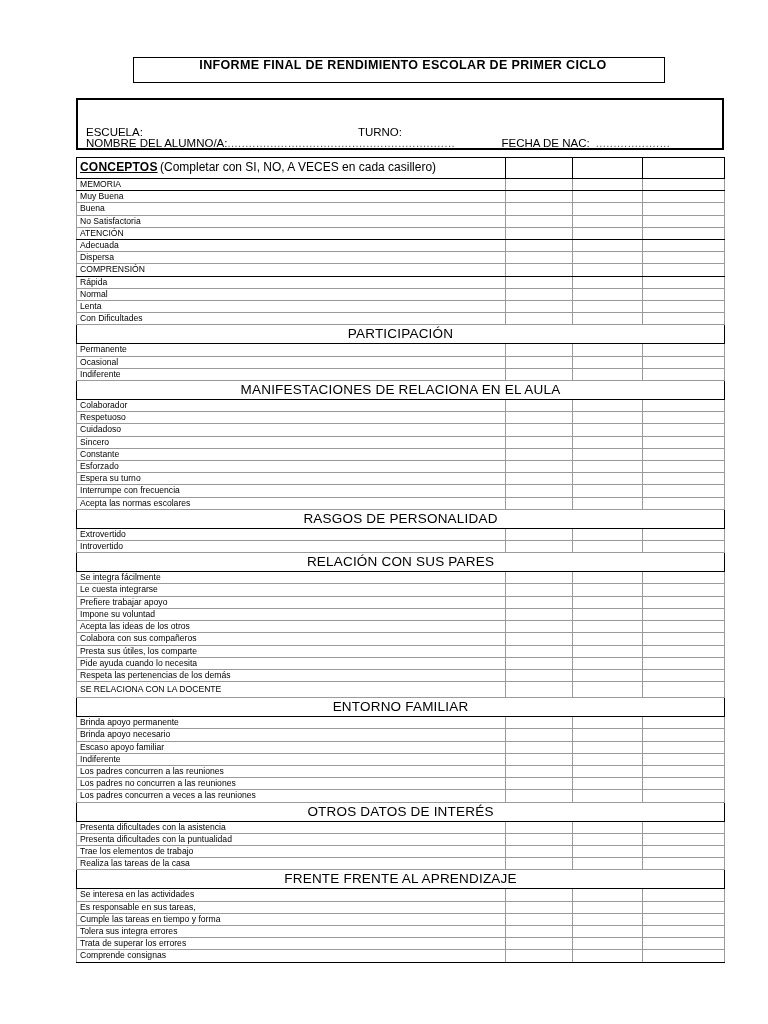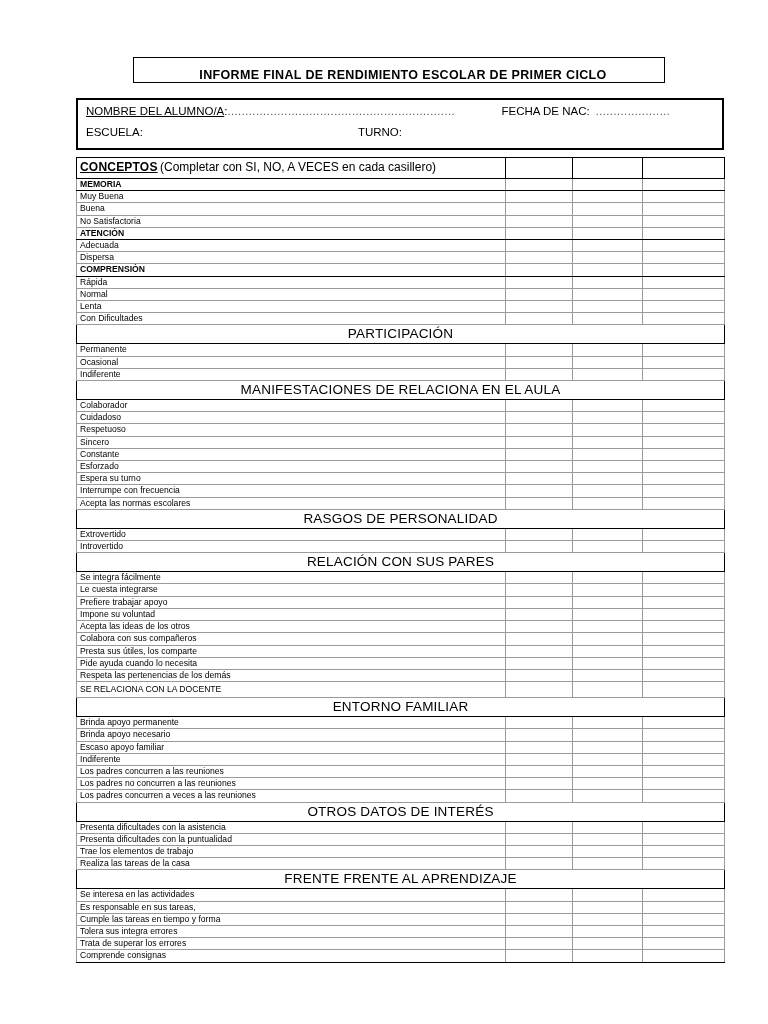--- a/index.html
+++ b/index.html
@@ -26,21 +26,21 @@
   
   .title-box {
     position: absolute;
     left: 133px;
     top: 57px;
     width: 532px;
     height: 26px;
     border: 1.5px solid #000;
     box-sizing: border-box;
     display: flex;
-    align-items: flex-end;
+    align-items: flex-start;
     justify-content: center;
     background: #fff;
     padding-left: 8px;
   }
   .title-text {
     font-size: 12.5px;
     font-weight: bold;
     letter-spacing: 0.35px;
     white-space: nowrap;
   }
@@ -57,21 +57,21 @@
     background: #fff;
     padding: 5px 8px 0 8px;
   }
   .info-row {
     display: flex;
     align-items: baseline;
     font-size: 11.5px;
     height: 21px;
     white-space: nowrap;
   }
-  .lbl-underline { text-decoration: underline; }
+  .lbl-underline { text-decoration: underline; margin-top: 32px; }
   .dots {
     color: #555;
     font-size: 11px;
     letter-spacing: 0.5px;
     overflow: hidden;
   }
   .dots-long { width: 264px; display: inline-block; }
   .dots-short { width: 100px; display: inline-block; }
   .spacer-turno { display: inline-block; width: 215px; }
 
@@ -133,21 +133,21 @@
     line-height: 18px;
     text-align: center;
     font-size: 13.5px;
     letter-spacing: 0.2px;
     border: 1.8px solid #000;
     padding: 0;
   }
 
   
   tr.group td.lbl {
-    font-weight: bold;
+    font-weight: normal;
     font-size: 8.6px;
   }
   tr.group td { border-top-color: #000; border-bottom-color: #000; }
 
   tr.tall td { height: 15px; line-height: 15px; }
 
   
   tr.lastrow td { border-bottom: 1.8px solid #000; }
 </style>
 </head>
@@ -289,27 +289,27 @@
         <tr class="section">
           <td colspan="4">MANIFESTACIONES DE RELACIONA EN EL AULA</td>
         </tr>
         <tr>
           <td class="lbl">Colaborador</td>
           <td></td>
           <td></td>
           <td></td>
         </tr>
         <tr>
+          <td class="lbl">Respetuoso</td>
+          <td></td>
+          <td></td>
+          <td></td>
+        </tr>
+        <tr>
           <td class="lbl">Cuidadoso</td>
-          <td></td>
-          <td></td>
-          <td></td>
-        </tr>
-        <tr>
-          <td class="lbl">Respetuoso</td>
           <td></td>
           <td></td>
           <td></td>
         </tr>
         <tr>
           <td class="lbl">Sincero</td>
           <td></td>
           <td></td>
           <td></td>
         </tr>

